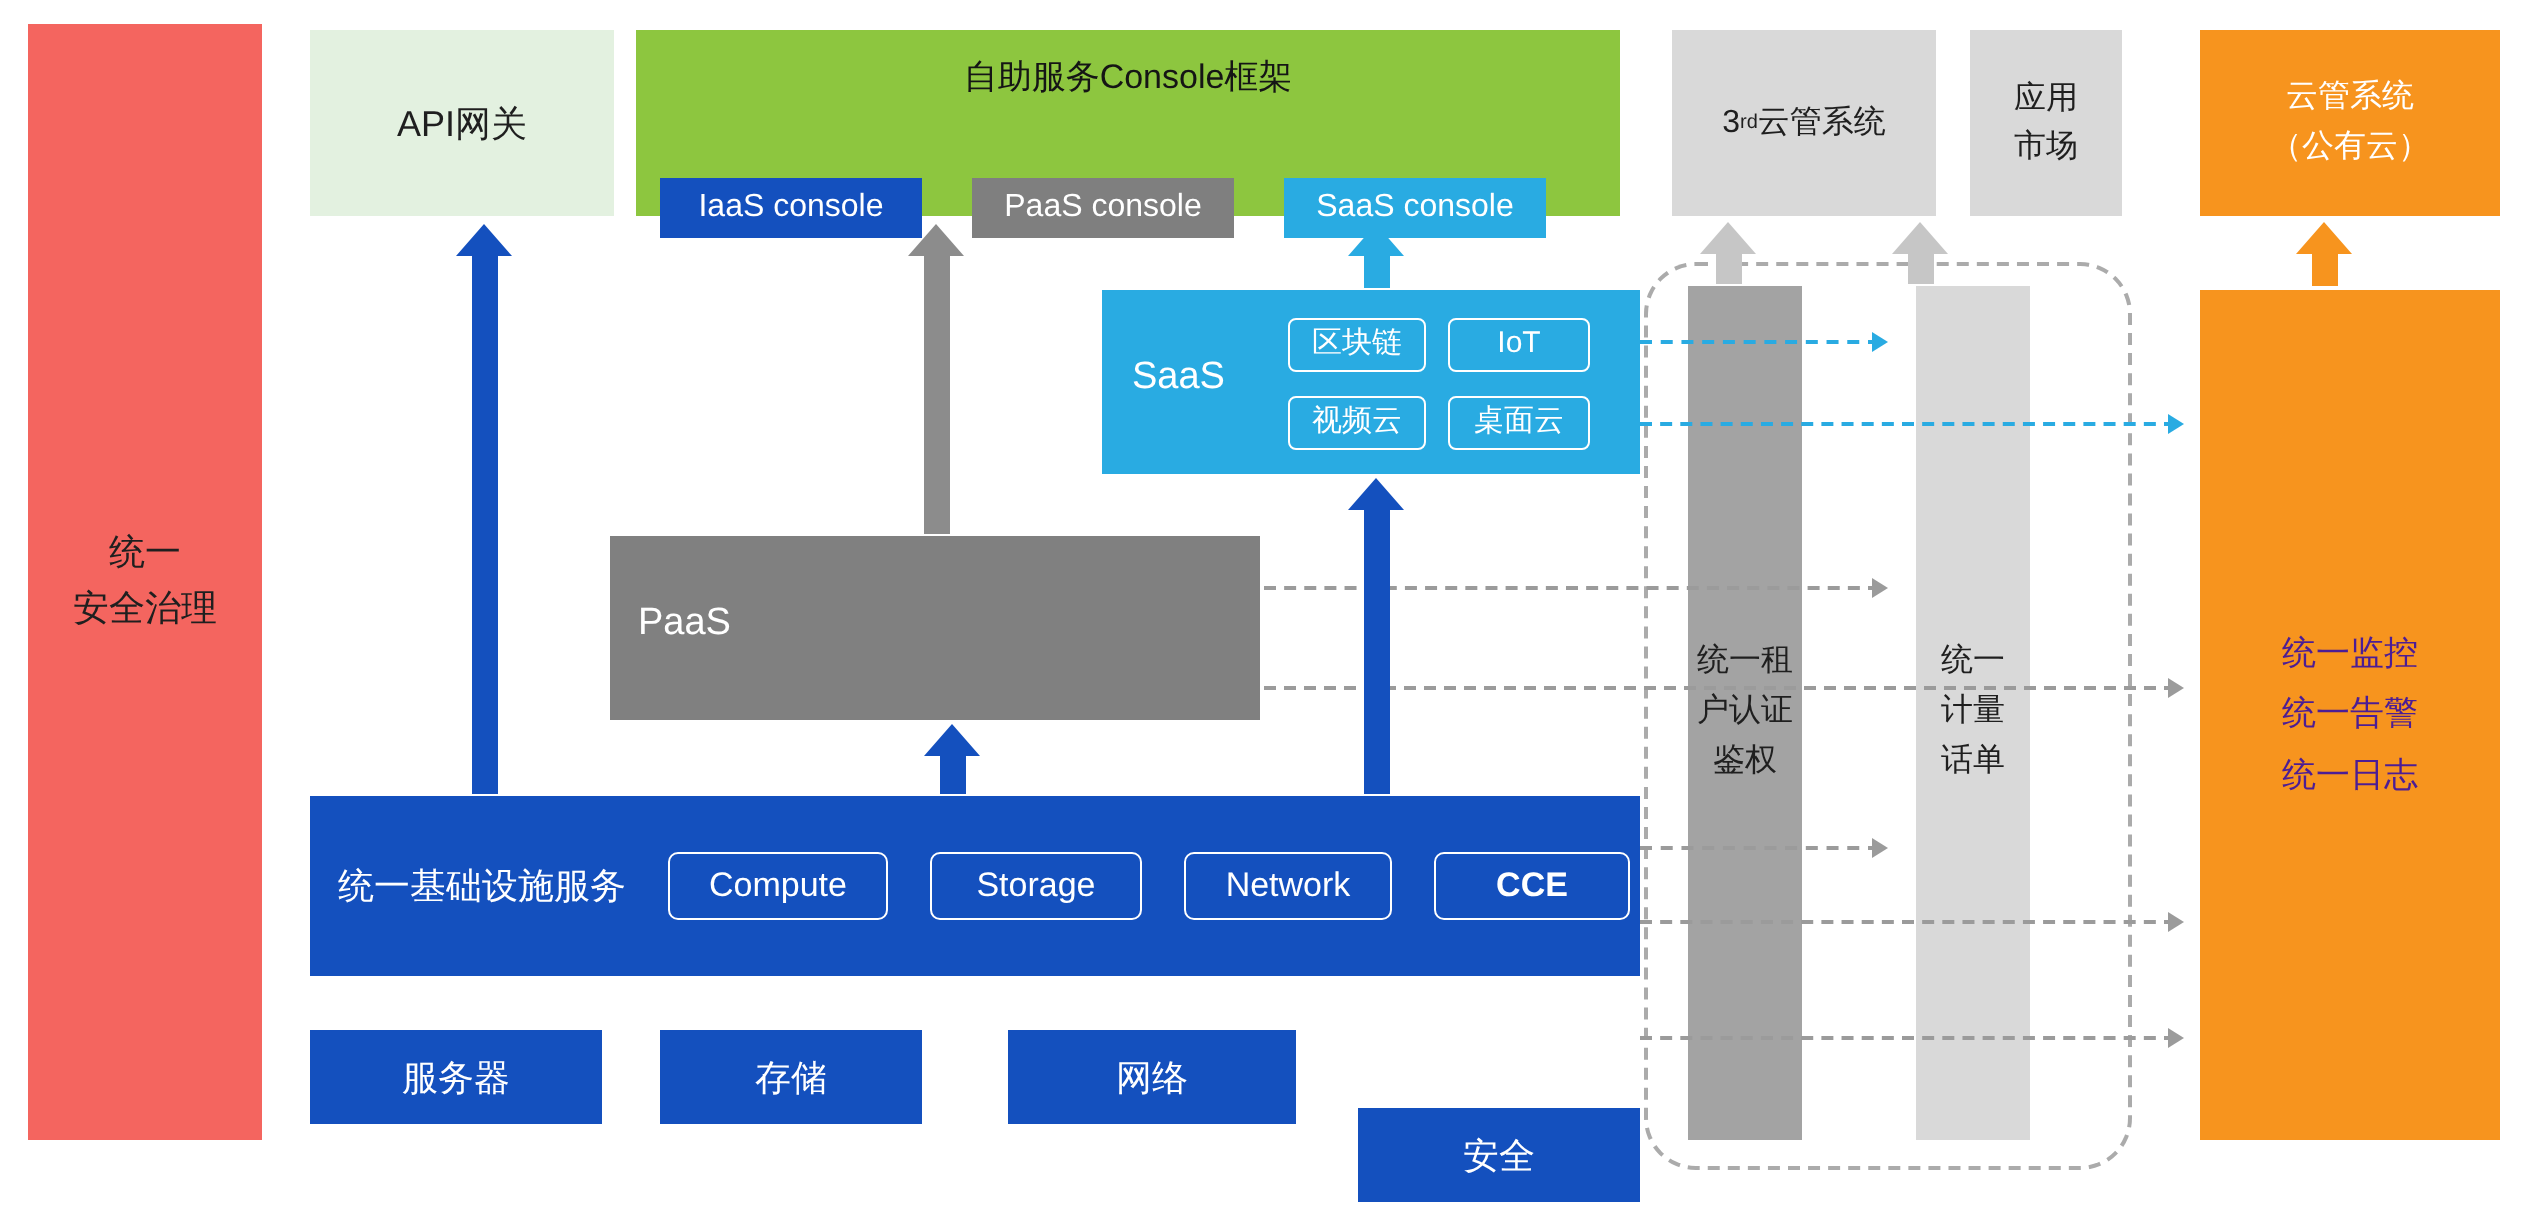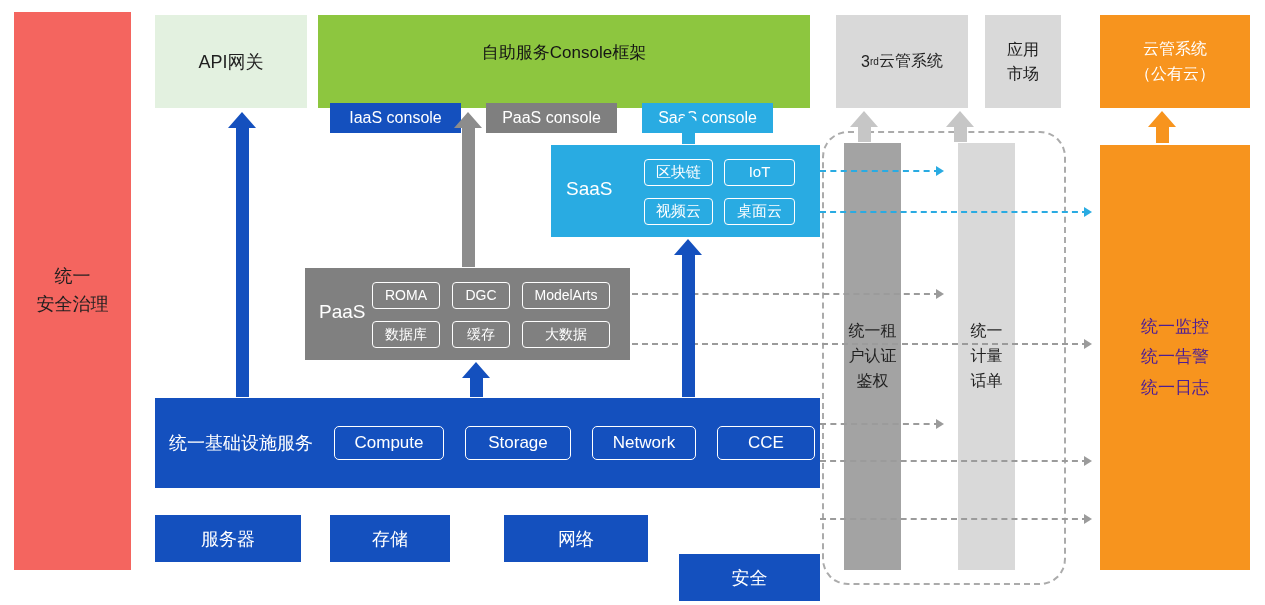--- a/index.html
+++ b/index.html
@@ -7,21 +7,21 @@
   .canvas{position:relative;width:1265px;height:605px;background:#fff;overflow:hidden;}
   .box{position:absolute;display:flex;align-items:center;justify-content:center;text-align:center;box-sizing:border-box;}
   .pre{white-space:pre-line;}
 
   
   .security{left:14px;top:12px;width:117px;height:558px;background:#F4655F;color:#1f1f1f;font-size:18px;line-height:1.55;}
 
   
   .api-gw{left:155px;top:15px;width:152px;height:93px;background:#E3F1E0;color:#1f1f1f;font-size:18px;}
   .console-fw{left:318px;top:15px;width:492px;height:93px;background:#8DC63F;color:#151515;display:block;}
-  .console-title{padding-top:26px;text-align:center;font-size:17px;}
+  .console-title{padding-top:12px;text-align:center;font-size:17px;}
   .console-row{display:flex;justify-content:flex-start;gap:25px;padding:13px 0 0 12px;}
   .console-btn{width:131px;height:30px;line-height:30px;text-align:center;color:#fff;font-size:16px;margin-top:26px;}
   .btn-iaas{background:#1450BE;}
   .btn-paas{background:#7F7F7F;}
   .btn-saas{background:#29ABE2;}
   .third{left:836px;top:15px;width:132px;height:93px;background:#D9D9D9;color:#1f1f1f;font-size:16px;}
   .third sup{font-size:10px;}
   .market{left:985px;top:15px;width:76px;height:93px;background:#D9D9D9;color:#1f1f1f;font-size:16px;line-height:1.5;}
   .om{left:1100px;top:15px;width:150px;height:93px;background:#F7941E;color:#fff;font-size:16px;line-height:1.55;}
 
@@ -34,26 +34,26 @@
   
   .paas-block{left:305px;top:268px;width:325px;height:92px;background:#808080;display:block;}
   .paas-label{position:absolute;left:14px;top:33px;font-size:19px;color:#ffffff;}
   .paas-chips{position:absolute;left:67px;top:14px;display:grid;grid-template-columns:68px 58px 88px;grid-column-gap:12px;grid-row-gap:12px;}
   .paas-chips .chip{font-size:14px;}
 
   
   .infra{left:155px;top:398px;width:665px;height:90px;background:#1450BE;color:#fff;justify-content:flex-start;padding-left:14px;gap:21px;}
   .infra-label{font-size:18px;white-space:nowrap;}
   .infra .chip{font-size:17px;height:32px;line-height:31px;border-radius:5px;padding:0 0;}
-  .chip-compute{width:108px;} .chip-storage{width:104px;} .chip-network{width:102px;} .chip-cce{width:96px;}
+  .chip-compute{width:108px;} .chip-storage{width:104px;} .chip-network{width:102px;} .chip-cce{width:96px;font-weight:bold;}
 
   
   .res{top:515px;height:47px;background:#1450BE;color:#fff;font-size:18px;}
   .res-1{left:155px;width:146px;}
-  .res-2{left:330px;width:120px;}
+  .res-2{left:330px;width:131px;}
   .res-3{left:504px;width:144px;}
   .res-4{left:679px;width:141px;margin-top:39px;}
 
   
   .dashed-boundary{position:absolute;left:822px;top:131px;width:244px;height:454px;border:2px dashed #ABABAB;border-radius:26px;box-sizing:border-box;}
   .auth-bar{left:844px;top:143px;width:57px;height:427px;background:#a3a3a3;color:#1f1f1f;font-size:16px;line-height:1.55;z-index:1;}
   .meter-bar{left:958px;top:143px;width:57px;height:427px;background:#D9D9D9;color:#1f1f1f;font-size:16px;line-height:1.55;z-index:1;}
   .monitor-bar{left:1100px;top:145px;width:150px;height:425px;background:#F7941E;color:#4c1d95;font-size:17px;line-height:1.8;z-index:1;}
 
   
@@ -123,28 +123,20 @@
     <div class="saas-chips">
       <div class="chip">区块链</div>
       <div class="chip">IoT</div>
       <div class="chip">视频云</div>
       <div class="chip">桌面云</div>
     </div>
   </div>
 
   <div class="box paas-block">
     <div class="paas-label">PaaS</div>
-    <div class="paas-chips">
-      <div class="chip">ROMA</div>
-      <div class="chip">DGC</div>
-      <div class="chip">ModelArts</div>
-      <div class="chip">数据库</div>
-      <div class="chip">缓存</div>
-      <div class="chip">大数据</div>
-    </div>
   </div>
 
   <div class="box infra">
     <div class="infra-label">统一基础设施服务</div>
     <div class="chip chip-compute">Compute</div>
     <div class="chip chip-storage">Storage</div>
     <div class="chip chip-network">Network</div>
     <div class="chip chip-cce">CCE</div>
   </div>
 

